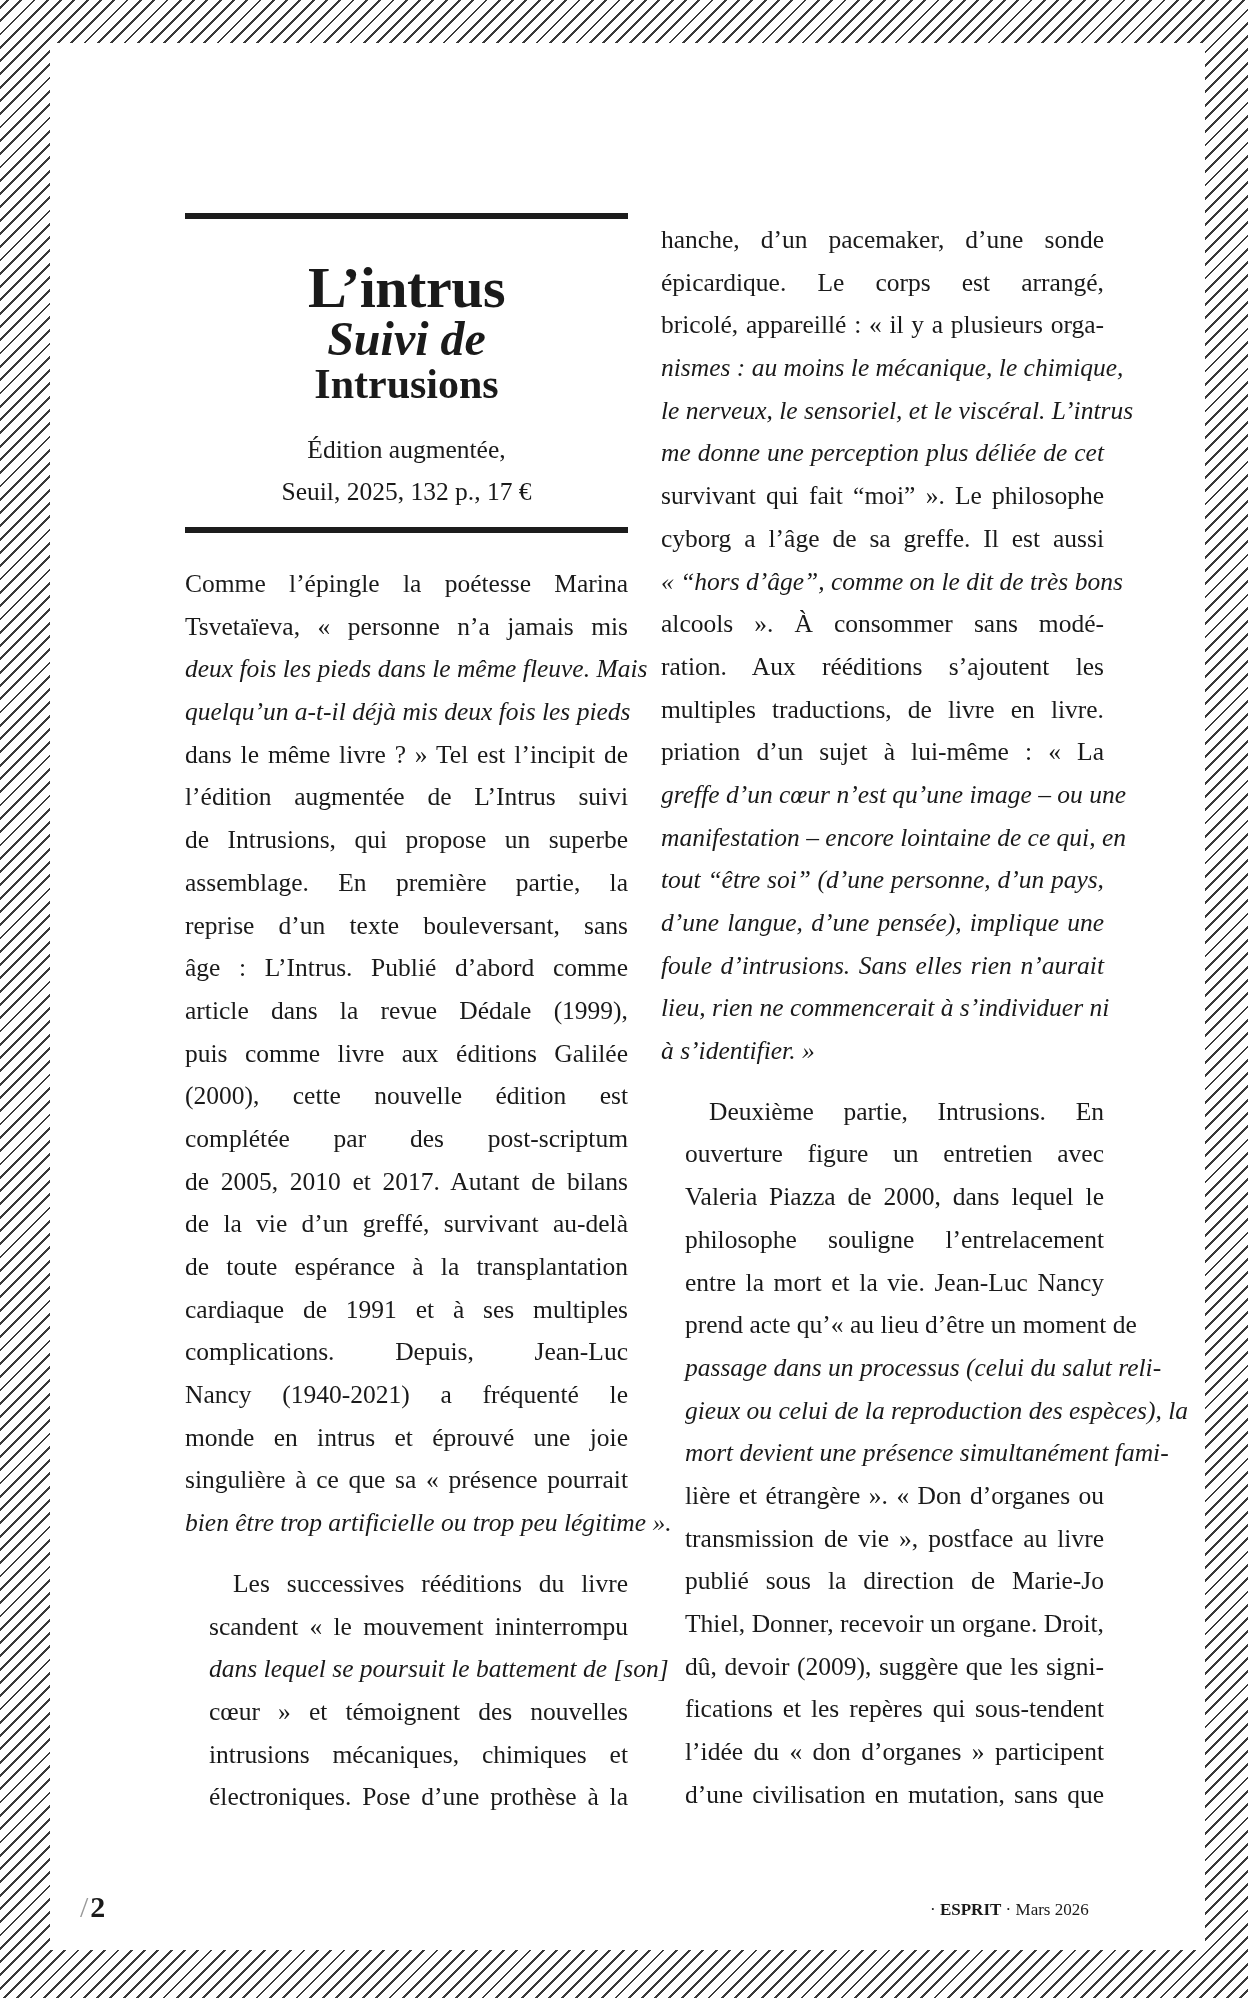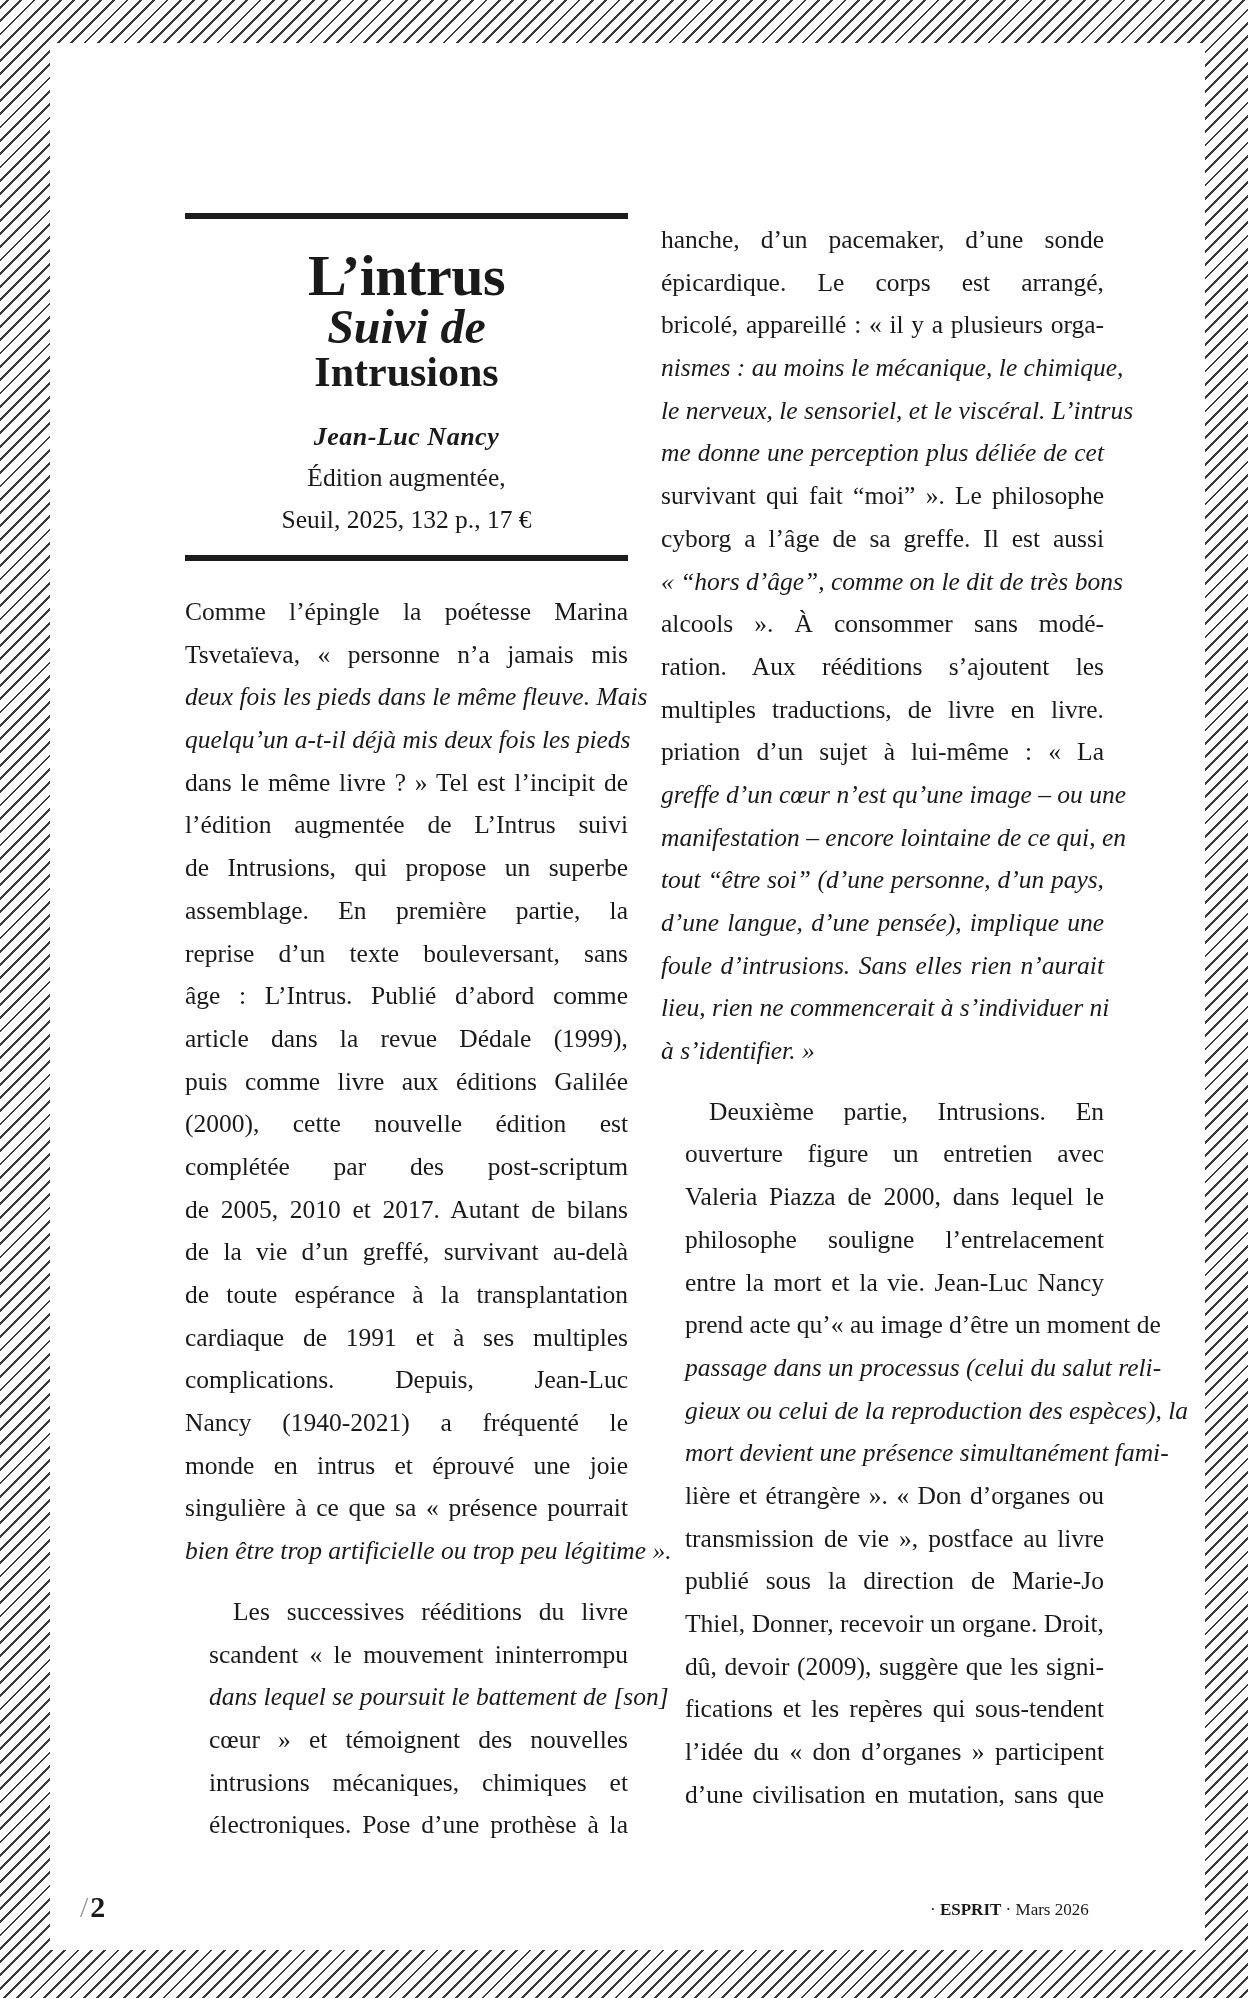--- a/index.html
+++ b/index.html
@@ -16,21 +16,21 @@
   }
   .col {
     position: absolute; top: 170px; width: 443px;
     font-size: 25.5px; line-height: 42.7px; text-align: justify;
     hyphens: manual;
   }
   .col-left { left: 135px; }
   .col-right { left: 611px; top: 176px; }
   .book-box {
     border-top: 6px solid #1c1c1c; border-bottom: 6px solid #1c1c1c;
-    text-align: center; padding: 28px 0 14px 0; margin-bottom: 30px;
+    text-align: center; padding: 40px 0 14px 0; margin-bottom: 30px;
   }
   .book-title {
     font-size: 58px; font-weight: bold; line-height: 58px; letter-spacing: -0.5px; margin: 0;
   }
   .book-sub {
     font-size: 48px; font-weight: bold; font-style: italic; line-height: 44px; margin: 0;
   }
   .book-sub2 {
     font-size: 42px; font-weight: bold; line-height: 46px; margin: 0 0 22px 0;
   }
@@ -55,21 +55,20 @@
 </head>
 <body>
 
 <div class="page">
 
   <div class="col col-left">
     <div class="book-box">
       <div class="book-title">L’intrus</div>
       <div class="book-sub">Suivi de</div>
       <div class="book-sub2">Intrusions</div>
-      <div class="book-author">Jean-Luc Nancy</div>
       <div class="book-meta">Édition augmentée,</div>
       <div class="book-meta">Seuil, 2025, 132 p., 17 €</div>
     </div>
 
     <p>
       <span class="line">Comme l’épingle la poétesse Marina</span>
       <span class="line"><span class="mixed">Tsvetaïeva, « personne n’a jamais mis</span></span>
       <span class="line"><em>deux fois les pieds dans le même fleuve. Mais</em></span>
       <span class="line"><em>quelqu’un a-t-il déjà mis deux fois les pieds</em></span>
       <span class="line">dans le même livre ? » Tel est l’incipit de</span>
@@ -126,21 +125,21 @@
       <span class="line"><em>lieu, rien ne commencerait à s’individuer ni</em></span>
       <span class="line last"><em>à s’identifier. »</em></span>
     </p>
 
     <p class="indent">
       <span class="line" style="padding-left:24px;box-sizing:border-box;">Deuxième partie, Intrusions. En</span>
       <span class="line">ouverture figure un entretien avec</span>
       <span class="line">Valeria Piazza de 2000, dans lequel le</span>
       <span class="line">philosophe souligne l’entrelacement</span>
       <span class="line">entre la mort et la vie. Jean-Luc Nancy</span>
-      <span class="line">prend acte qu’« au image d’être un moment de</span>
+      <span class="line">prend acte qu’« au lieu d’être un moment de</span>
       <span class="line"><em>passage dans un processus (celui du salut reli-</em></span>
       <span class="line"><em>gieux ou celui de la reproduction des espèces), la</em></span>
       <span class="line"><em>mort devient une présence simultanément fami-</em></span>
       <span class="line">lière et étrangère ». « Don d’organes ou</span>
       <span class="line">transmission de vie », postface au livre</span>
       <span class="line">publié sous la direction de Marie-Jo</span>
       <span class="line">Thiel, Donner, recevoir un organe. Droit,</span>
       <span class="line">dû, devoir (2009), suggère que les signi-</span>
       <span class="line">fications et les repères qui sous-tendent</span>
       <span class="line">l’idée du « don d’organes » participent</span>

